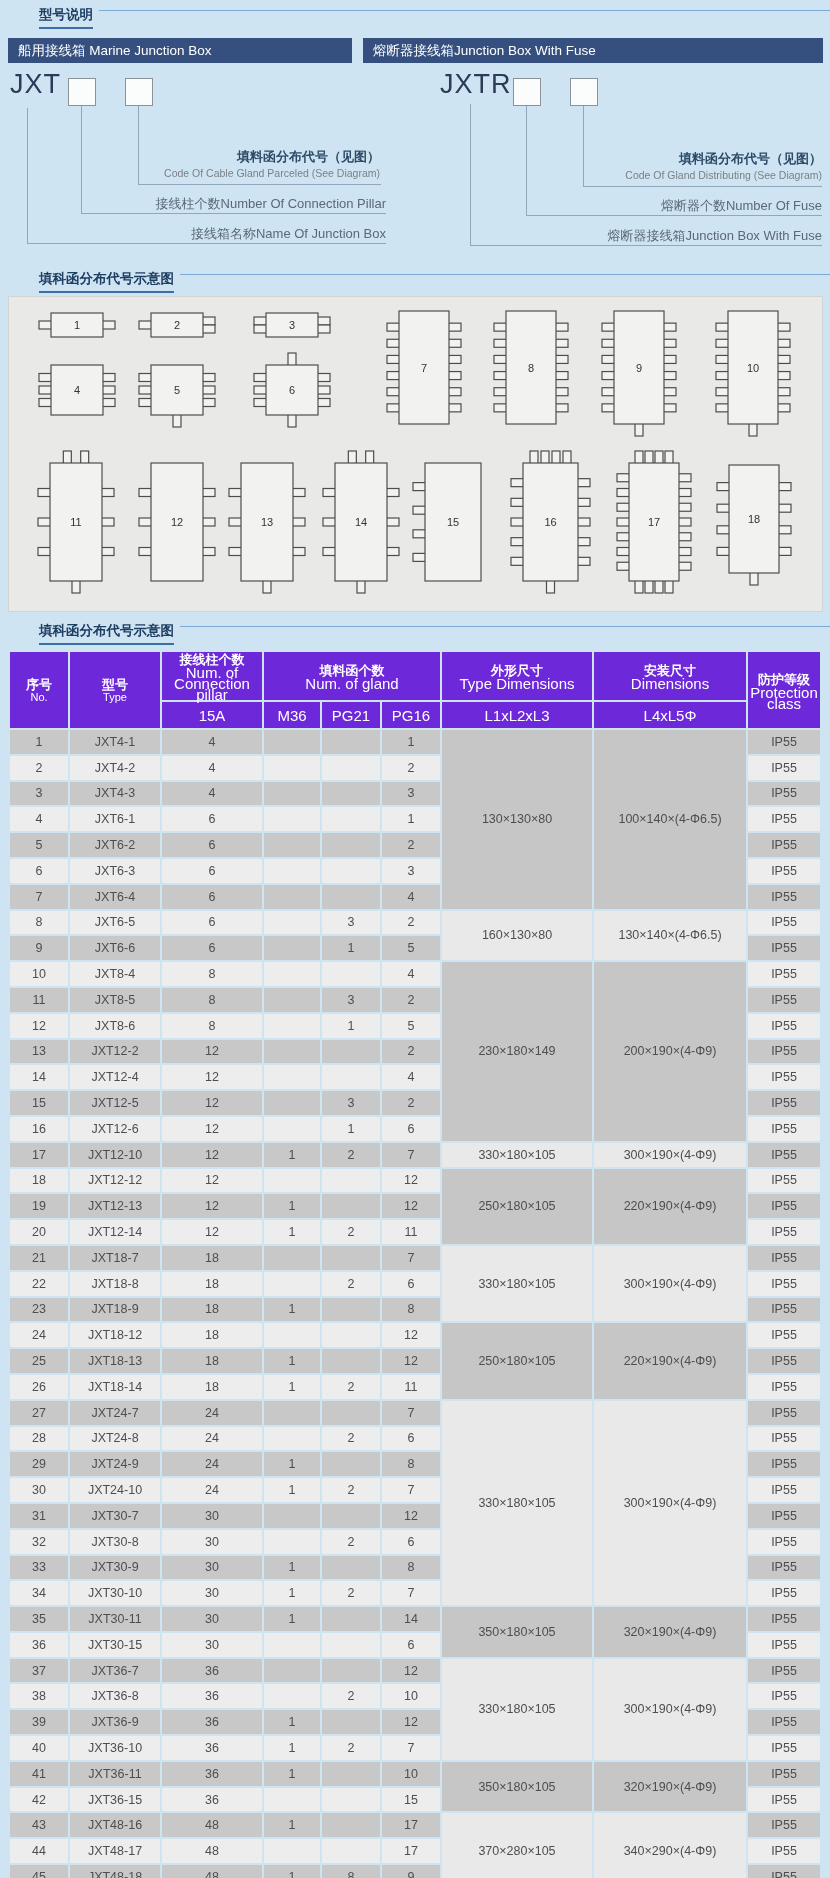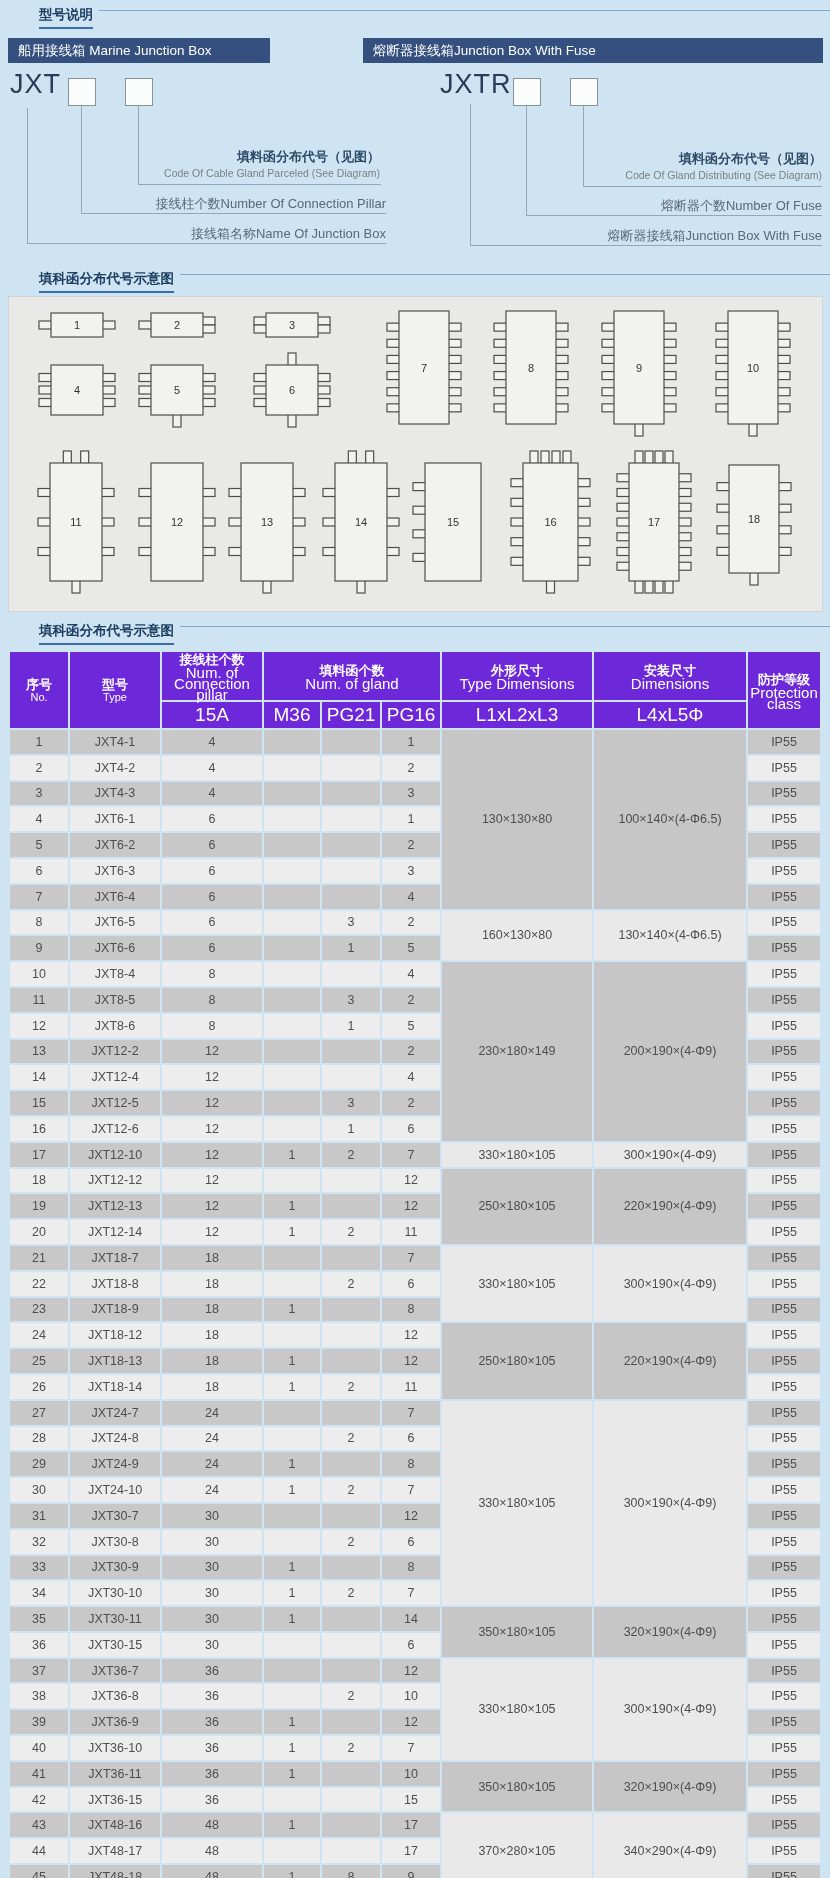--- a/index.html
+++ b/index.html
@@ -27,37 +27,37 @@
   .lbl-mix{position:absolute;font-size:13px;color:#5a6877;white-space:nowrap;}
   
   #diagram-panel{position:absolute;left:8px;top:296px;width:815px;height:316px;
     background:#e9eae7;border:1px solid #d2d4d0;box-sizing:border-box;}
   #diagram-panel svg{position:absolute;}
   
   #spec-table{position:absolute;left:8px;top:650px;border-collapse:separate;border-spacing:2px;table-layout:fixed;}
   #spec-table th{background:#6d28d9;color:#ffffff;font-weight:normal;text-align:center;vertical-align:middle;padding:0;}
   #spec-table th .h-zh{font-size:13px;font-weight:bold;display:block;line-height:15px;}
   #spec-table th .h-en{font-size:15px;display:block;line-height:11px;}
-  #spec-table th.sub{font-size:19px;height:26px;}
+  #spec-table th.sub{font-size:15px;height:26px;}
   #spec-table td{height:23.8px;text-align:center;vertical-align:middle;
     font-size:12.5px;color:#4e4e4e;padding:0;overflow:hidden;}
   .rg{background:#c8c8c8;}  
   .rl{background:#ededed;}  
   .gg{background:#c6c6c6;}  
   .gl{background:#e9e9e9;}  
 </style>
 </head>
 <body>
 
 <div class="sec-title" style="top:6px;">
   <span class="txt">型号说明</span>
   <span class="rule"></span>
 </div>
 
-<div class="banner" style="left:8px;width:262px;">船用接线箱 Marine Junction Box</div>
+<div class="banner" style="left:8px;width:344px;">船用接线箱 Marine Junction Box</div>
 <div class="banner" style="left:363px;width:460px;">熔断器接线箱Junction Box With Fuse</div>
 
 <div id="model-area">
 
   <div class="code-text" style="left:10px;top:5px;">JXT</div>
   <div class="code-box" style="left:68px;top:14px;"></div>
   <div class="code-box" style="left:125px;top:14px;"></div>
   <div class="vline" style="left:27px;top:44px;height:135px;"></div>
   <div class="vline" style="left:81px;top:42px;height:107px;"></div>
   <div class="vline" style="left:138px;top:42px;height:78px;"></div>

